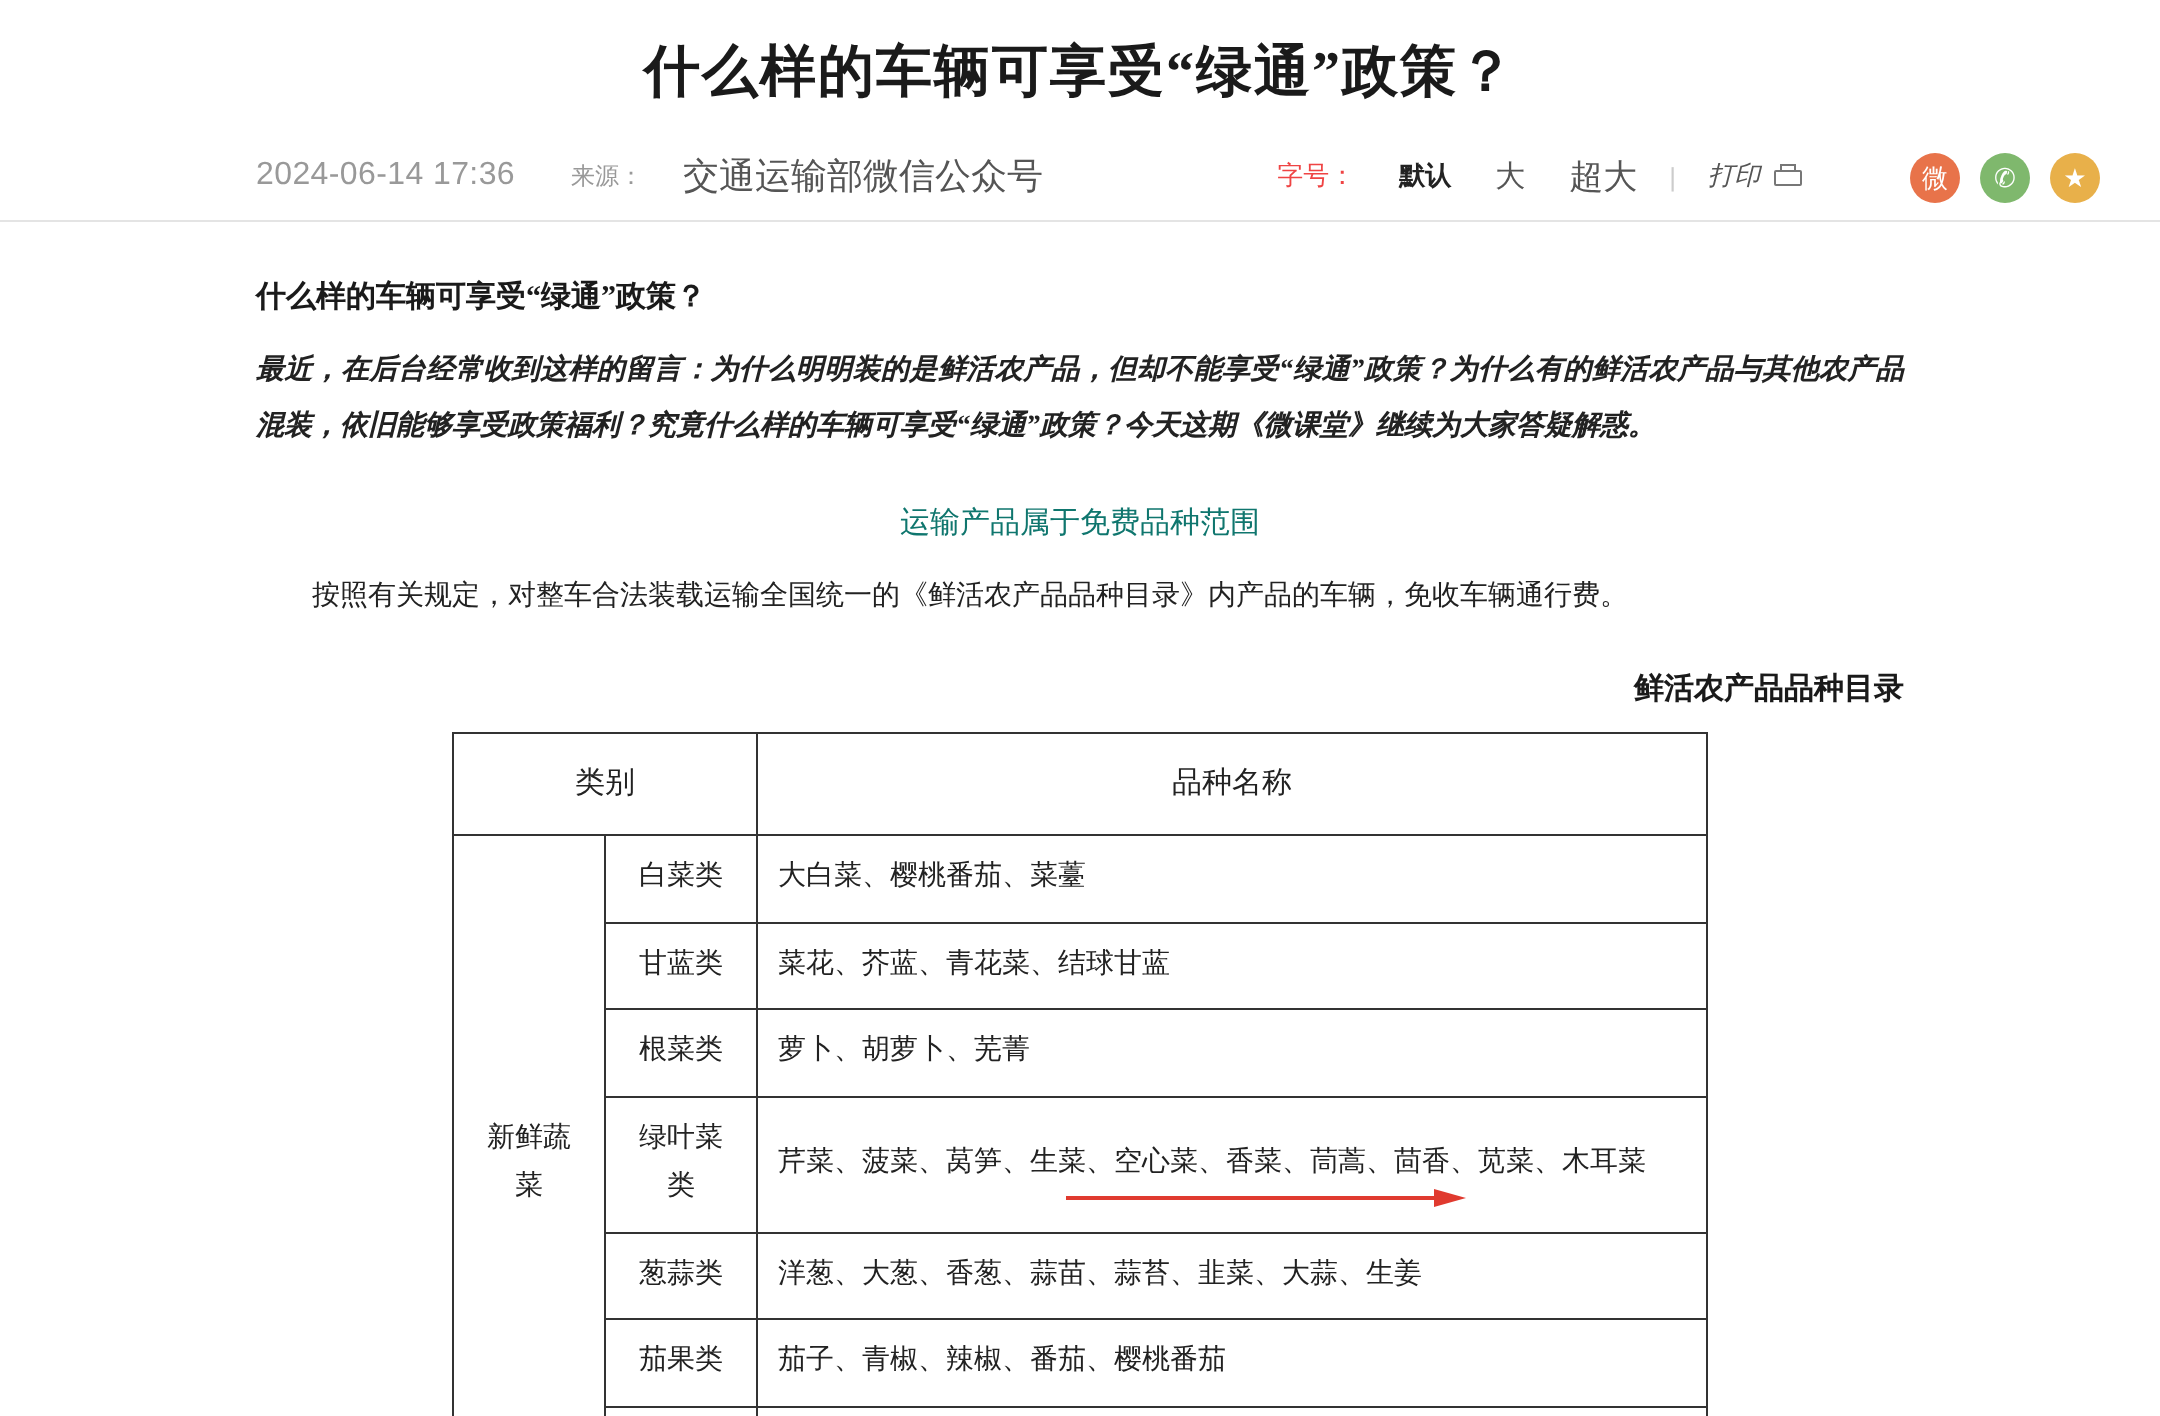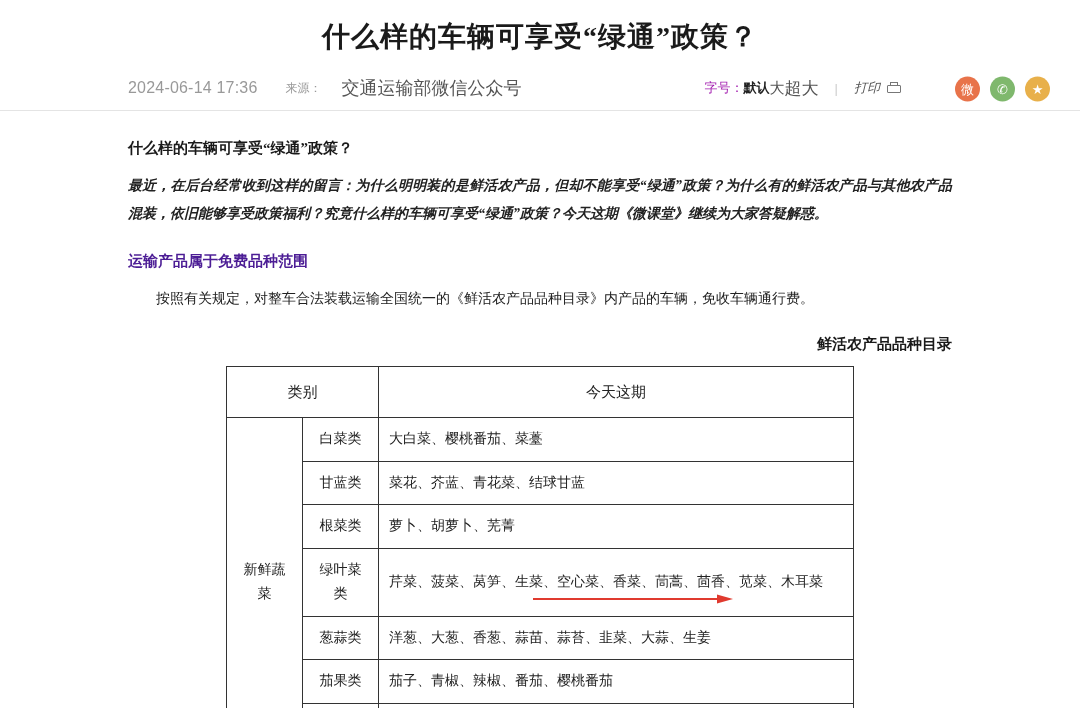--- a/index.html
+++ b/index.html
@@ -42,22 +42,22 @@
   .meta-date { color: #999; font-size: 16px; letter-spacing: .2px; }
   .meta-source-label { color: #999; font-size: 12px; margin-left: 28px; }
   .meta-source-value { color: #555; font-size: 18px; margin-left: 20px; }
 
   .meta-right {
     margin-left: auto;
     display: flex;
     align-items: center;
     padding-right: 150px;
   }
-  .fontsize-label { color: #a21caf; font-size: 13px; }
-  .fs-opt { margin-left: 0; color: #555; cursor: pointer; }
+  .fontsize-label { color: #ef4444; font-size: 13px; }
+  .fs-opt { margin-left: 22px; color: #555; cursor: pointer; }
   .fs-opt.active { color: #222; font-weight: bold; }
   .fs-13 { font-size: 13px; }
   .fs-15 { font-size: 15px; }
   .fs-17 { font-size: 17px; }
   .divider-v { color: #ccc; margin: 0 16px; font-size: 13px; }
   .print-label { color: #555; font-size: 13px; margin-right: 6px; font-style: italic; }
   .printer-icon {
     display: inline-block;
     width: 14px; height: 12px;
     position: relative;
@@ -117,24 +117,25 @@
     font-family: "Liberation Serif", serif;
     font-style: italic;
     font-weight: bold;
     font-size: 14px;
     line-height: 2;
     color: #222;
     margin: 14px 0 0 0;
     text-align: justify;
   }
   .center-head {
-    font-family: "Liberation Serif", serif;
-    font-weight: bold;
-    font-size: 15px;
-    color: #4c1d95;
+    text-align: center;
+    font-family: "Liberation Serif", serif;
+    font-weight: normal;
+    font-size: 15px;
+    color: #0f766e;
     margin: 24px 0 0 0;
   }
   .para {
     font-family: "Liberation Serif", serif;
     font-size: 14px;
     line-height: 2;
     color: #222;
     margin: 14px 0 0 0;
     text-indent: 2em;
   }
@@ -220,21 +221,21 @@
 
   <p class="para">按照有关规定，对整车合法装载运输全国统一的《鲜活农产品品种目录》内产品的车辆，免收车辆通行费。</p>
 
   <p class="table-title">鲜活农产品品种目录</p>
 
   <div class="table-wrap">
     <table class="prod-table">
       <tbody>
           <tr>
         <th colspan="2" class="col-cat">类别</th>
-        <th class="col-names" style="text-align:center">今天这期</th>
+        <th class="col-names" style="text-align:center">品种名称</th>
       </tr>
       <tr>
         <td class="col-group" rowspan="7">新鲜蔬菜</td>
         <td class="col-cat">白菜类</td>
         <td class="col-names">大白菜、樱桃番茄、菜薹</td>
       </tr>
       <tr>
         <td class="col-cat">甘蓝类</td>
         <td class="col-names">菜花、芥蓝、青花菜、结球甘蓝</td>
       </tr>

